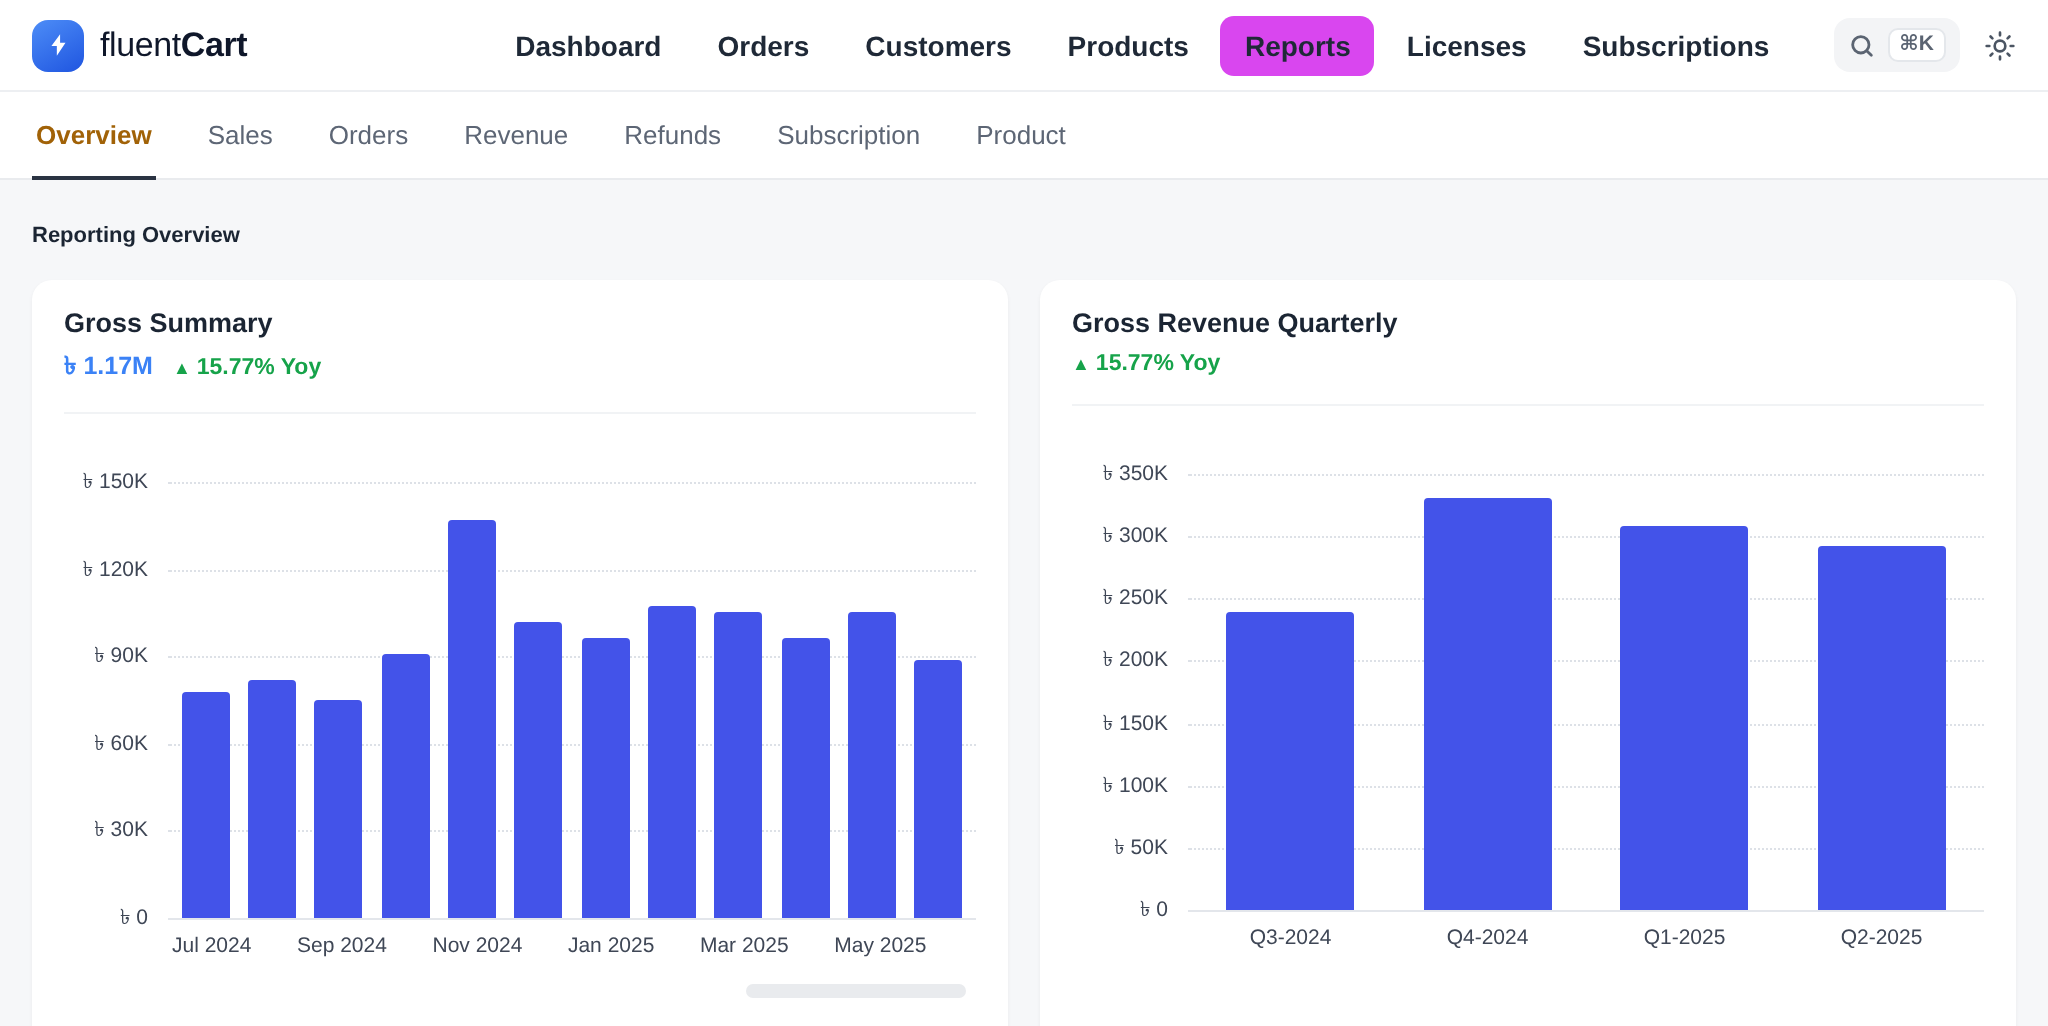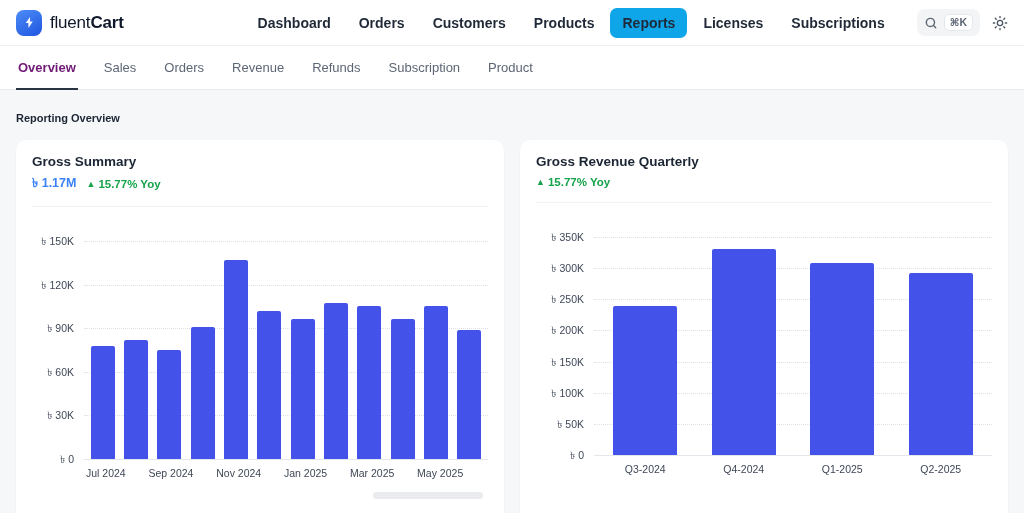--- a/index.html
+++ b/index.html
@@ -19,42 +19,42 @@
     background:linear-gradient(150deg,#4d8df7,#1f55e0);
     display:flex; align-items:center; justify-content:center;
   }
   .brand-text { font-size:17px; color:#0f172a; letter-spacing:-0.2px; font-weight:500; }
   .brand-text b { font-weight:800; }
   .main-nav { display:flex; gap:4px; margin-left:112px; }
   .nav-item {
     font-size:14px; font-weight:600; color:#1f2937; text-decoration:none;
     padding:7px 12px; border-radius:7px; cursor:pointer; white-space:nowrap;
   }
-  .nav-item.active { background:#0ea5e9; }
+  .nav-item.active { background:#d946ef; }
   .header-right { margin-left:auto; display:flex; align-items:center; gap:12px; }
   .search-pill {
     display:flex; align-items:center; gap:6px; background:#f3f4f6;
     border-radius:8px; padding:5px 7px; cursor:pointer;
   }
   .kbd {
     background:#fff; border:1px solid #e4e7eb; border-radius:5px;
     padding:1px 5px 2px; font-size:10.5px; color:#5b6472; font-weight:600;
   }
   .theme-toggle { cursor:pointer; display:flex; align-items:center; }
   
   .tabs {
     background:#fff; border-bottom:1px solid #e9ebee; padding:0 16px;
     display:flex; gap:24px; height:44px;
   }
   .tab {
     display:flex; align-items:center; font-size:13px; color:#5d6675;
     font-weight:500; border-bottom:2px solid transparent; padding:0 2px;
     cursor:pointer; margin-bottom:-1px; white-space:nowrap;
   }
-  .tab.active { color:#701a75; font-weight:700; border-bottom-color:#2a3342; }
+  .tab.active { color:#a16207; font-weight:700; border-bottom-color:#2a3342; }
   
   main { padding:0 16px; }
   h1 { font-size:11px; font-weight:700; color:#1b2533; margin:22px 0 16px; }
   .cards { display:flex; gap:16px; }
   .card {
     flex:1; background:#fff; border-radius:10px; padding:14px 16px 18px;
     box-shadow:0 1px 2px rgba(16,24,40,0.05); height:430px; position:relative;
   }
   .card-title { font-size:13.5px; font-weight:700; color:#1b2533; margin-bottom:5px; }
   .sub { display:flex; align-items:center; gap:10px; font-size:12.5px; min-height:16px; }

